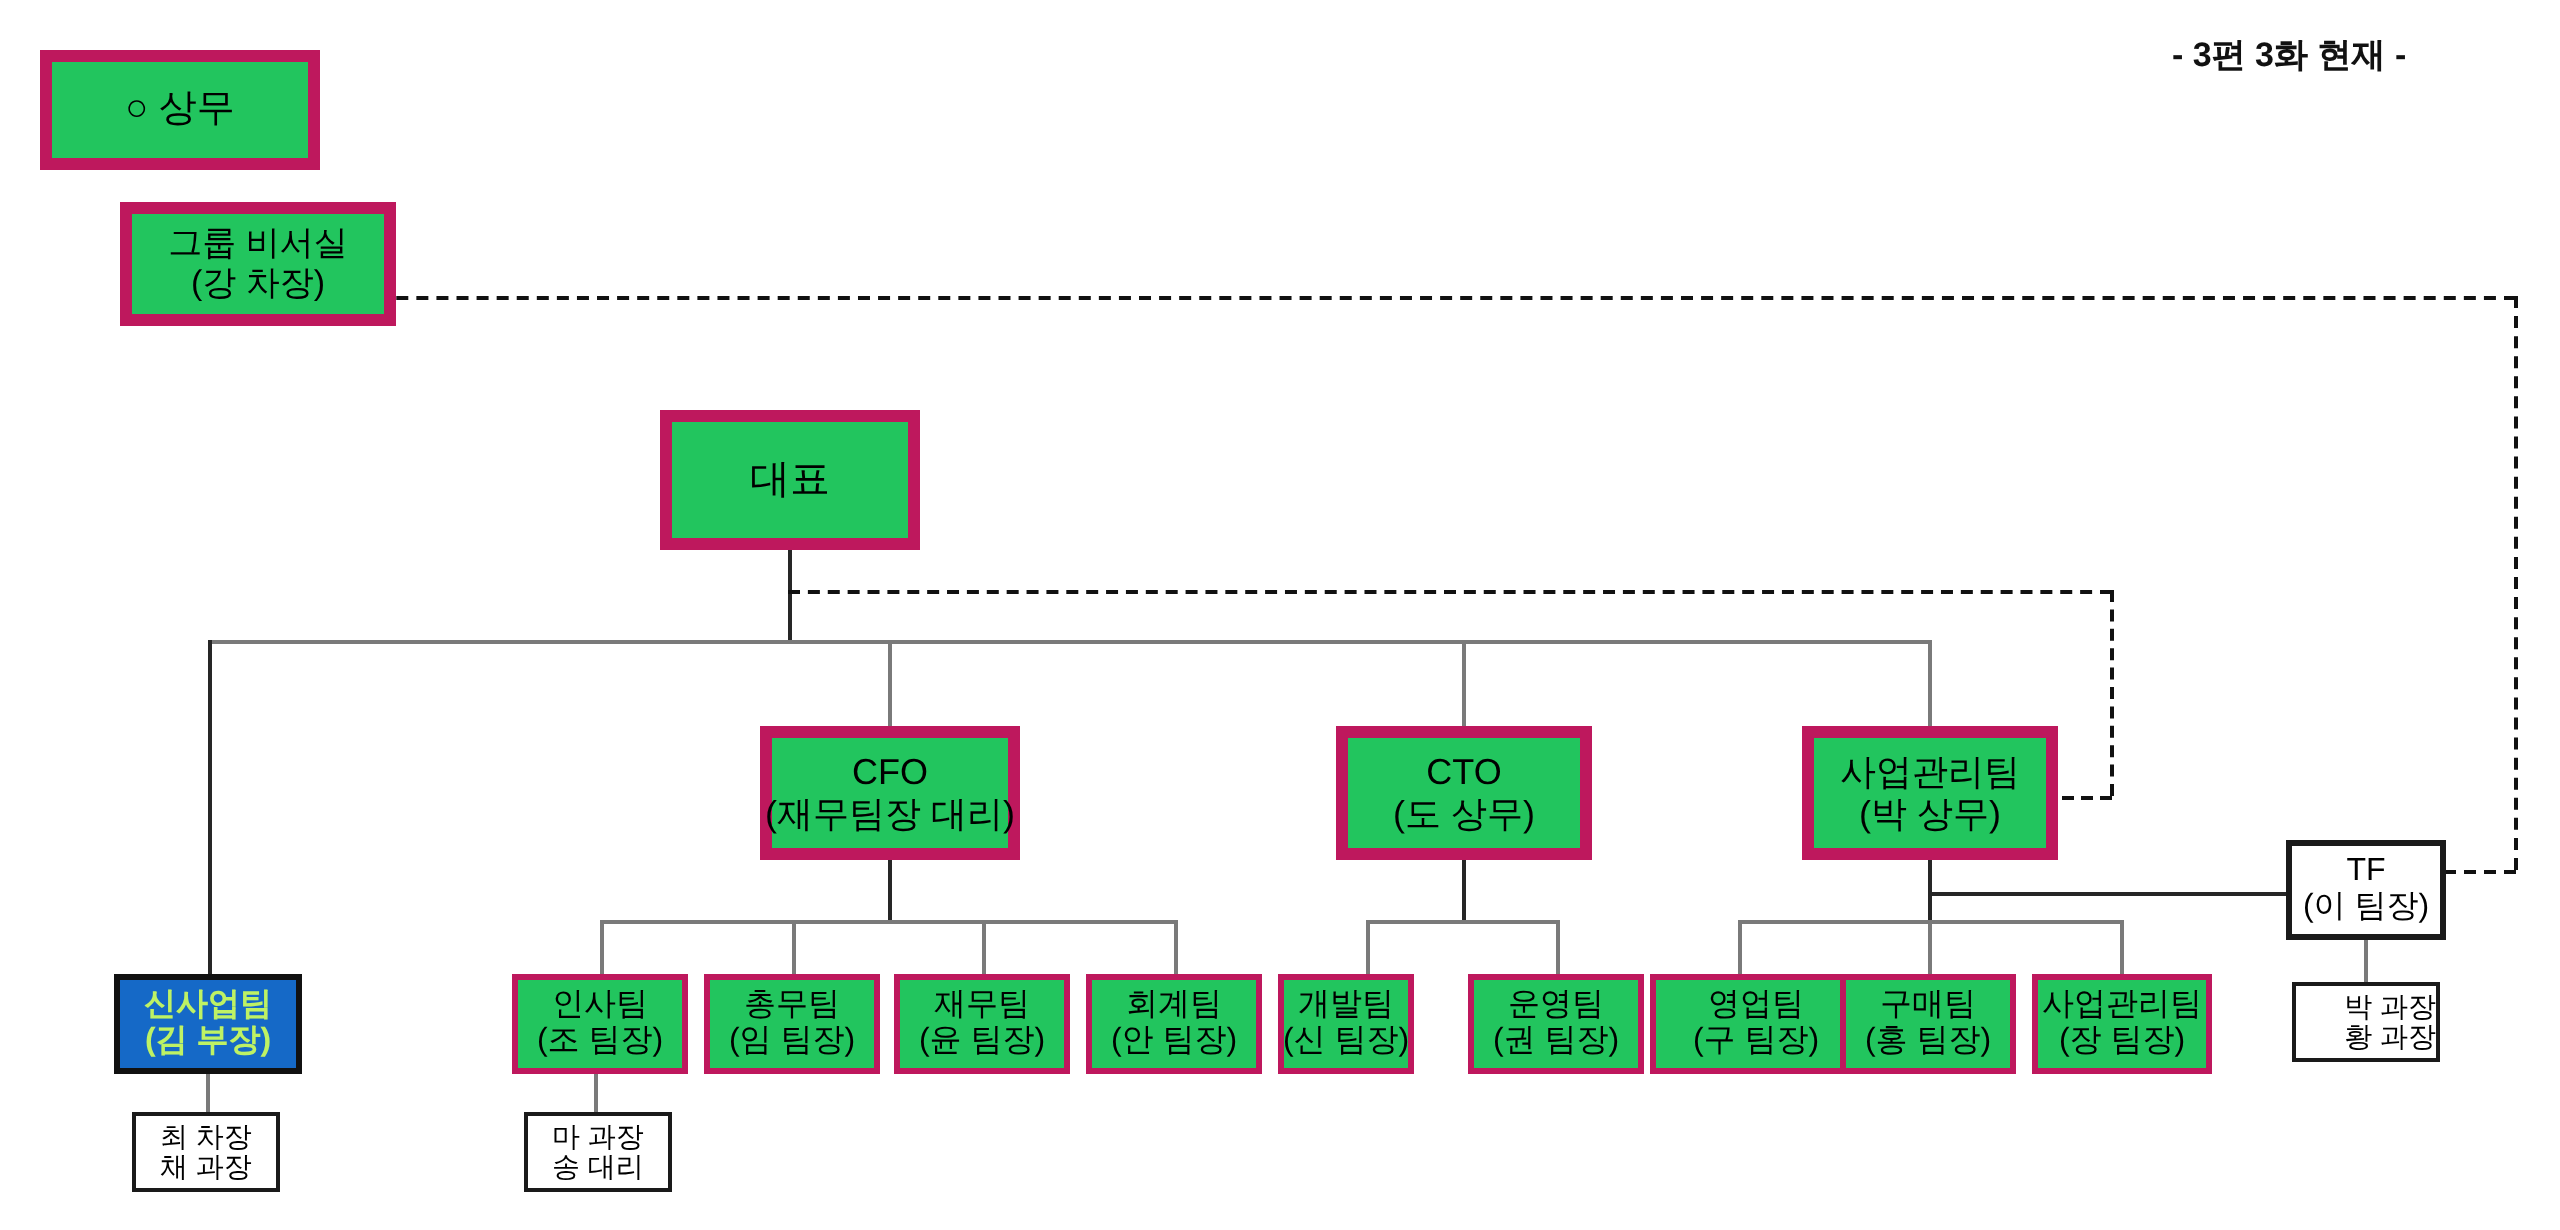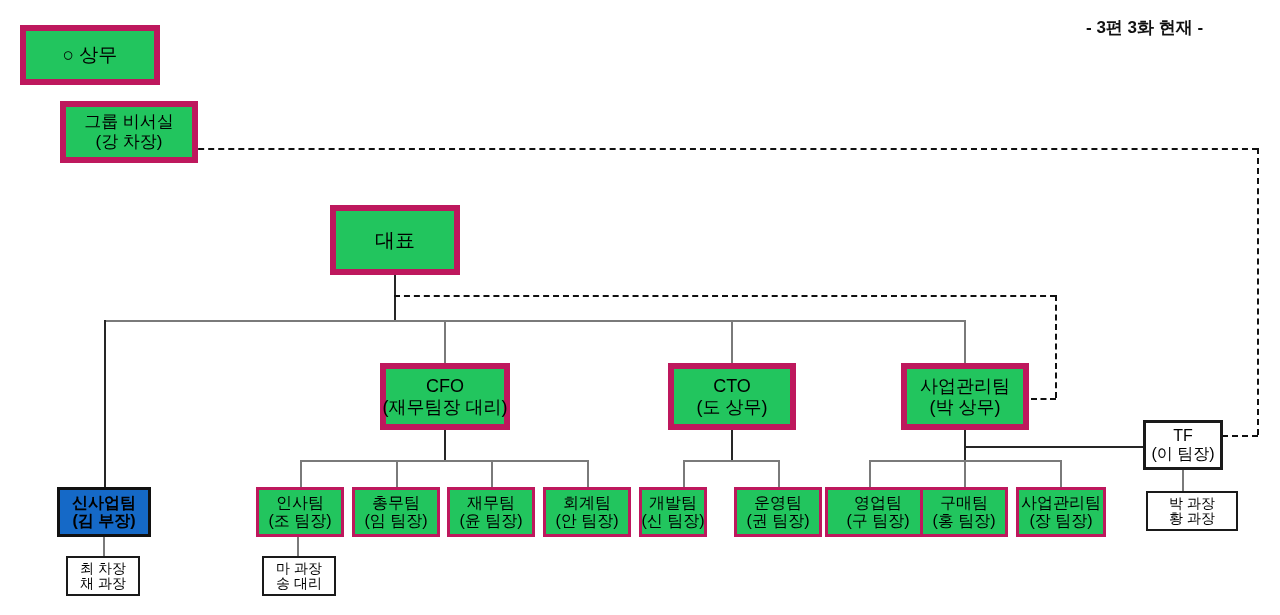--- a/index.html
+++ b/index.html
@@ -62,21 +62,21 @@
   
   .tf {
     border: 3px solid #1a1a1a;
     background: #ffffff;
     font-size: 16px;
   }
 
   
   .highlight {
     background: #1569c7;
-    color: #000000;
+    color: #bef264;
     font-weight: bold;
     border-color: #111111;
   }
 
   
   .line {
     position: absolute;
     background: #7a7a7a;
     z-index: 1;
   }
@@ -237,18 +237,18 @@
   <div class="node team" style="left:1016px; top:487px; width:90px; height:50px;">
     <span class="l1">사업관리팀</span>
     <span class="l2">(장 팀장)</span>
   </div>
 
   <div class="node tf" style="left:1143px; top:420px; width:80px; height:50px;">
     <span class="l1">TF</span>
     <span class="l2">(이 팀장)</span>
   </div>
   <div class="line vline" style="left:1182px; top:470px; height:21px;"></div>
-  <div class="node member" style="left:1146px; top:491px; width:92px; height:40px;">
+  <div class="node member" style="left:1146px; top:491px; width:74px; height:40px;align-items:flex-end;">
     <span class="l1">박 과장</span>
     <span class="l2">황 과장</span>
   </div>
 
 </div>
 
 </body></html>

